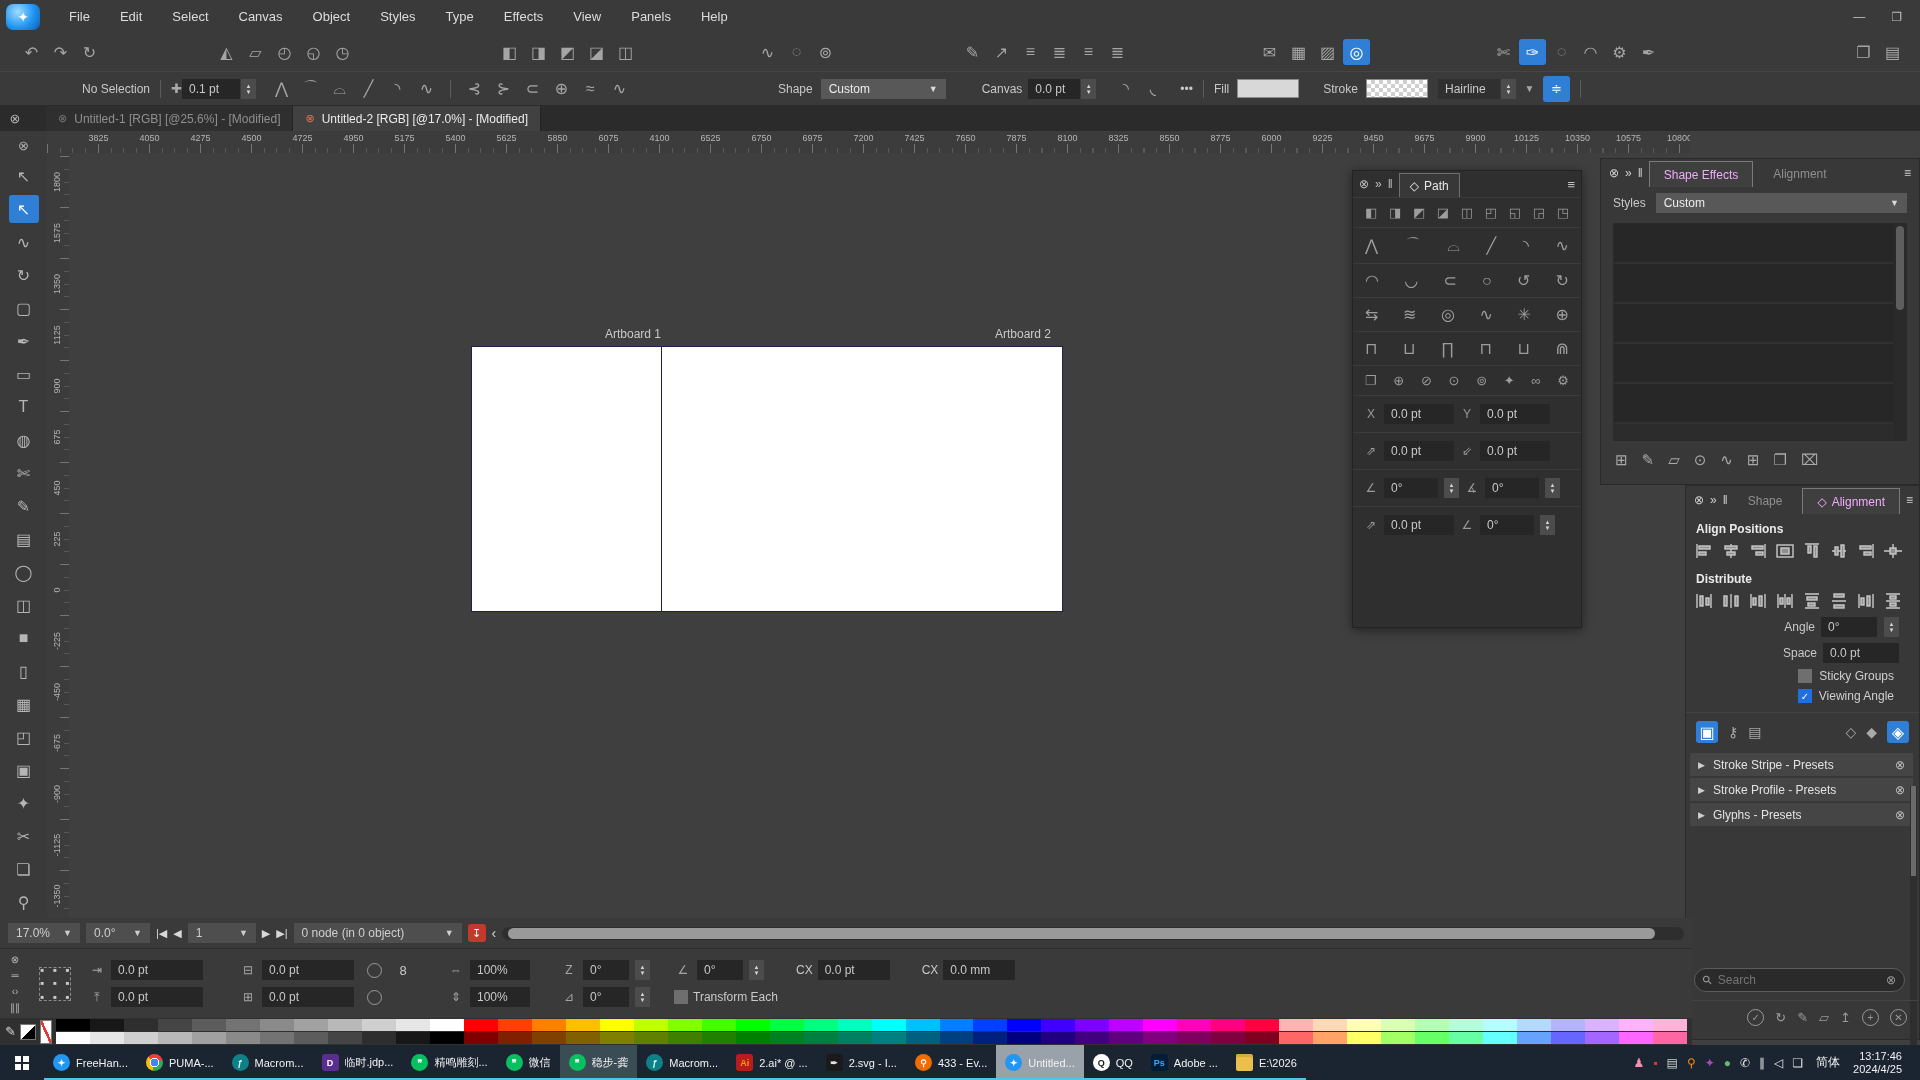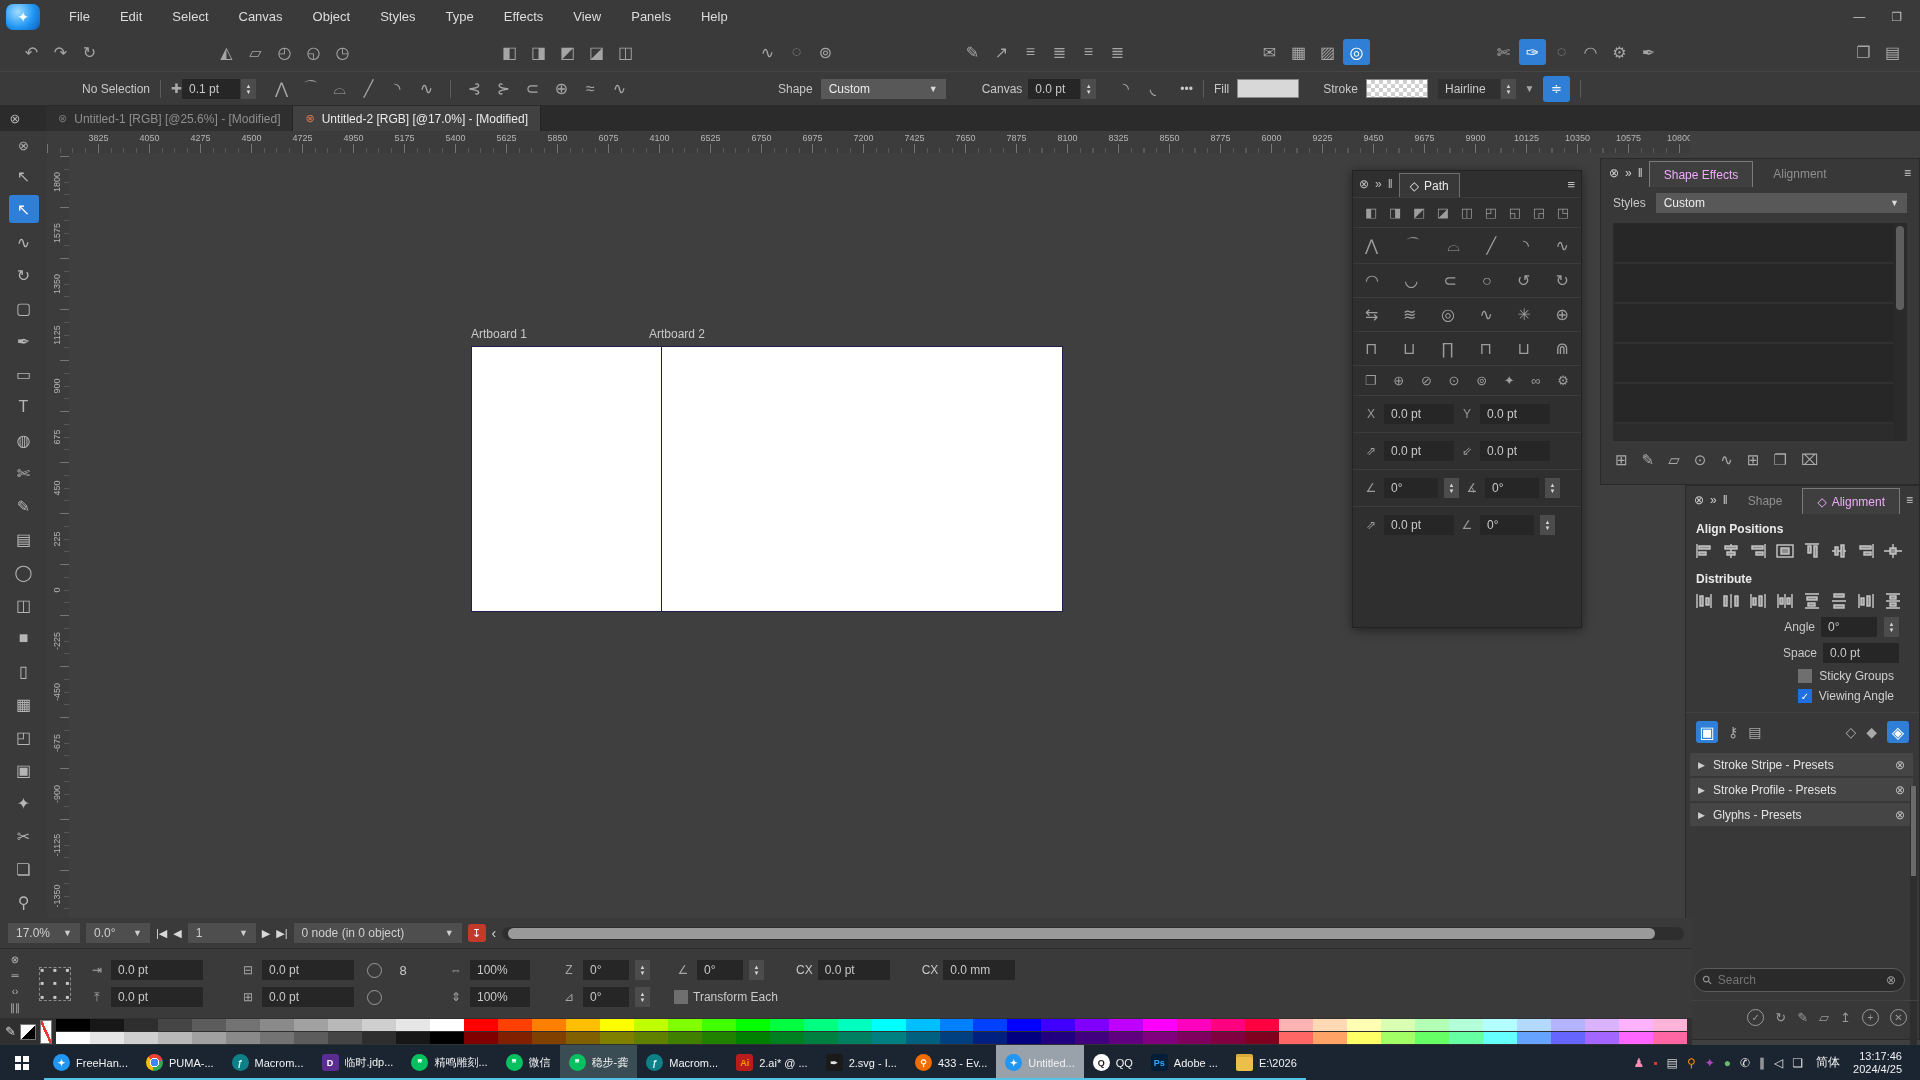--- a/index.html
+++ b/index.html
@@ -40,21 +40,21 @@
 background-size:100% 9px,100% 5px;background-position:left 0 bottom 0;background-repeat:no-repeat}
 #hlabels{position:absolute;left:26px;top:2px;display:flex}
 .hlab{width:51px;text-align:center;font-size:9px;color:#b5b5b5;flex:none}
 #vruler{position:absolute;left:47px;top:153px;width:22px;height:765px;background:#3c3c3c;overflow:hidden;z-index:20;
 background-image:repeating-linear-gradient(180deg,#757575 0 1px,transparent 1px 51px),repeating-linear-gradient(180deg,#585858 0 1px,transparent 1px 12.75px);
 background-size:9px 100%,5px 100%;background-position:right 0 top 3px;background-repeat:no-repeat}
 #vlabels{position:absolute;left:0;top:-48px;display:flex;flex-direction:column}
 .vlab{height:51px;width:20px;display:flex;align-items:center;justify-content:center;flex:none}
 .vlab span{transform:rotate(-90deg);font-size:9px;color:#b5b5b5;white-space:nowrap}
 #canvas{position:absolute;left:69px;top:153px;width:1851px;height:765px;background:#3f3f3f;z-index:1}
-.ablab{position:absolute;top:174px;font-size:12px;color:#c9c9c9;text-align:left}
+.ablab{position:absolute;top:174px;font-size:12px;color:#c9c9c9;text-align:right}
 .artboard{position:absolute;top:193px;height:266px;background:#fff;border:1px solid #20204a}
 
 #lefttools{position:absolute;left:0;top:131px;width:47px;height:787px;background:#3a3a3a;display:flex;flex-direction:column;align-items:center;gap:5px;z-index:21;padding-top:2px}
 .panel-close{width:24px;height:24px;display:flex;align-items:center;justify-content:center;color:#b0b0b0;font-size:13px;flex:none}
 .ltool{width:30px;height:28px;display:flex;align-items:center;justify-content:center;color:#b5b5b5;font-size:16px;flex:none;border-radius:3px}
 
 #path-panel{position:absolute;left:1352px;top:170px;width:230px;height:458px;background:rgba(46,46,46,.97);border:1px solid #232323;box-shadow:0 2px 10px rgba(0,0,0,.45);z-index:24;color:#bdbdbd}
 .phead{height:26px;display:flex;align-items:center;padding:0 6px;gap:6px;font-size:12px}
 .ptab{border:1px solid #6e6e6e;border-bottom:0;background:#383838;height:24px;display:flex;align-items:center;gap:5px;padding:0 10px;color:#e8e8e8;margin-top:2px}
 .phead .burger{margin-left:auto;font-size:13px;color:#c2c2c2}

